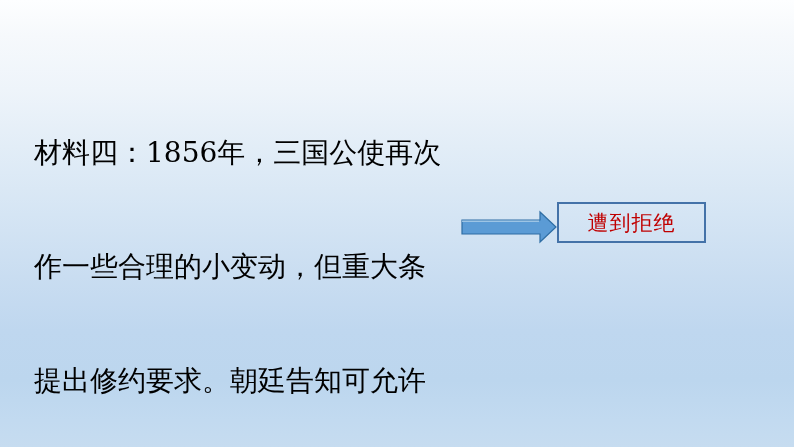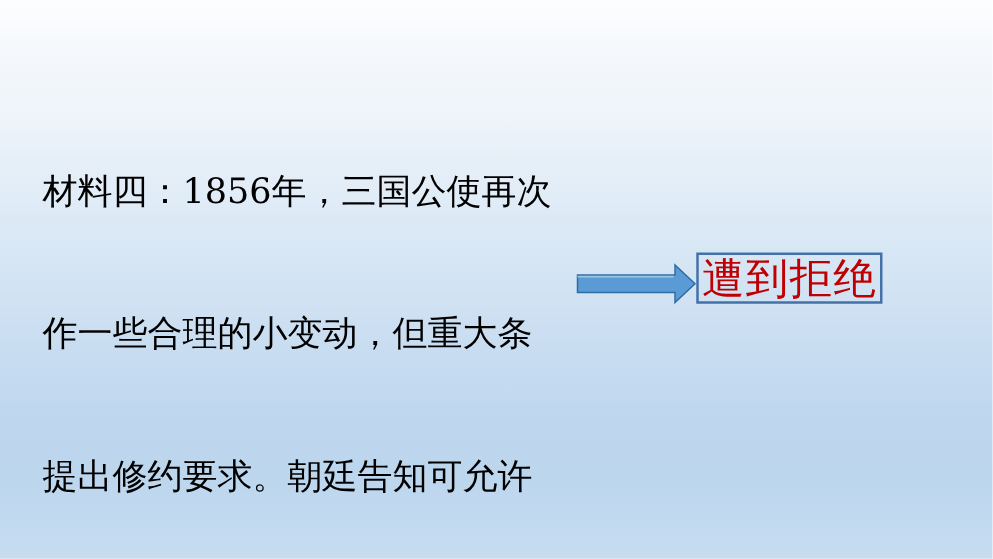--- a/index.html
+++ b/index.html
@@ -68,21 +68,21 @@
     height: 41px;
     box-sizing: border-box;
     border: 2px solid #4472a8;
     background: transparent;
     display: flex;
     align-items: center;
     justify-content: center;
   }
   #callout-label {
     font-family: "DejaVu Serif", "Liberation Serif", serif;
-    font-size: 34px;
+    font-size: 21px;
     line-height: 30px;
     color: #c00000;
     white-space: nowrap;
     letter-spacing: 1px;
   }
 </style>
 </head>
 <body>
 
 <div id="slide">

